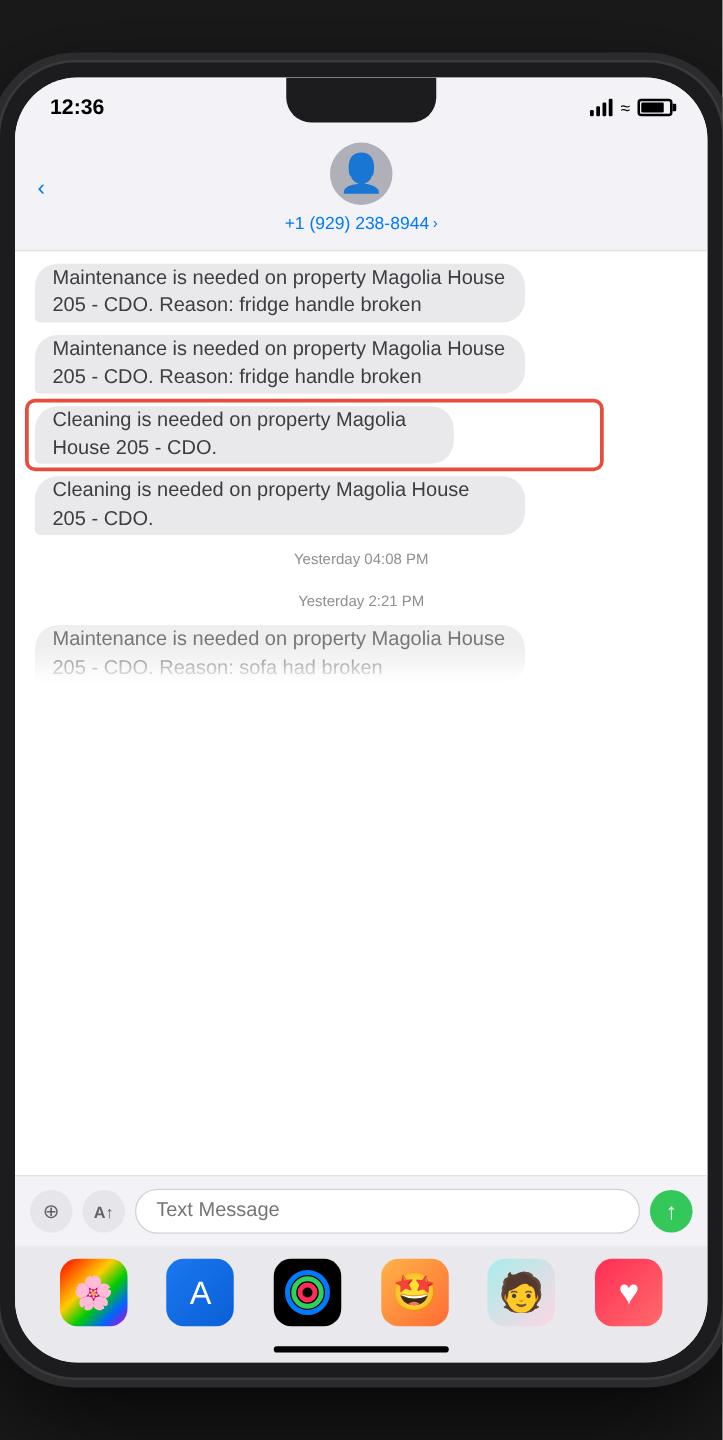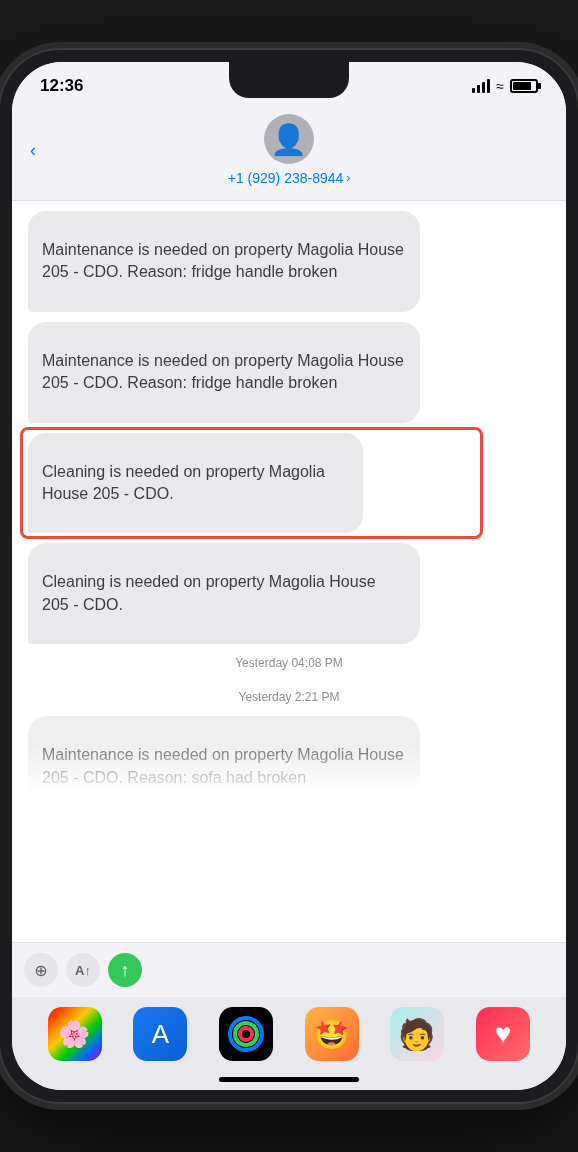--- a/index.html
+++ b/index.html
@@ -222,21 +222,21 @@
       background: transparent;
     }
 
     .messages-area::-webkit-scrollbar-thumb {
       background: #c7c7cc;
       border-radius: 2px;
     }
 
     .message-bubble {
       max-width: 75%;
-      padding: 28px 14px;
+      padding: 1px 14px;
       border-radius: 18px;
       font-size: 16px;
       line-height: 1.4;
       color: #3c3c43;
     }
 
     .message-received {
       align-self: flex-start;
       background: #e9e9eb;
       border-bottom-left-radius: 4px;
@@ -454,20 +454,21 @@
 
     </div>
 
     <div class="input-bar">
       <div class="input-icon-btn">
         <span>⊕</span>
       </div>
       <div class="input-icon-btn" style="font-size:13px; font-weight:700; color:#636366;">
         <span>A↑</span>
       </div>
+      <input class="message-input" type="text" placeholder="Text Message" style="">
       <div class="send-btn">
         <span class="send-arrow">↑</span>
       </div>
     </div>
 
     <div class="app-dock">
 
       <div class="app-icon app-photos">
         <span style="font-size:26px;">🌸</span>
       </div>

